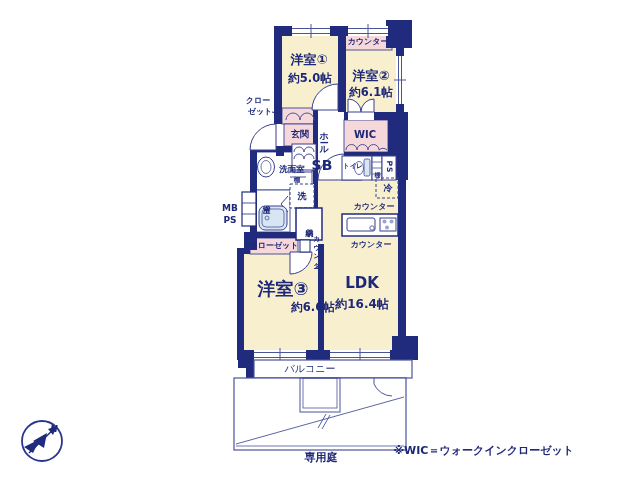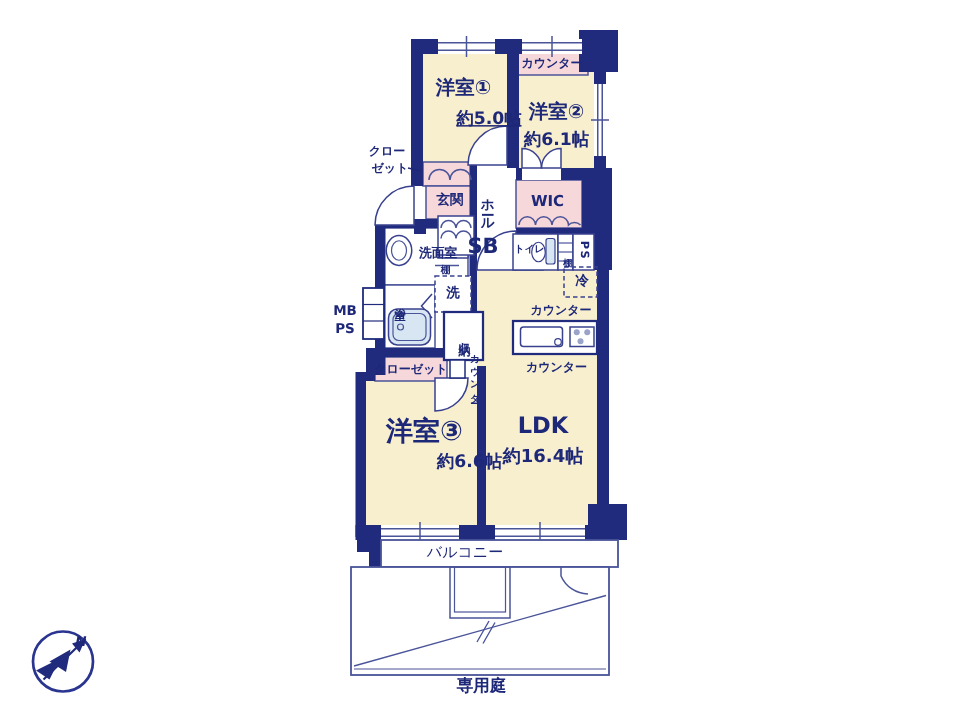--- a/index.html
+++ b/index.html
@@ -173,21 +173,21 @@
       <circle cx="42" cy="441" r="20" fill="none" stroke="#2a3590" stroke-width="1.8"></circle>
       <line x1="29" y1="453" x2="57" y2="426" stroke="#212b7d" stroke-width="1.5"></line>
       <polygon points="57,426 48,429 53,435" fill="#212b7d"></polygon>
       <polygon points="24,447 40,439 33,453" fill="#212b7d"></polygon>
       <polygon points="33,441 47,433 44,448" fill="#212b7d"></polygon>
     </g>
   </svg>
 
   <div class="lbl" style="left:368px;top:42px;font-size:8px;">カウンター</div>
   <div class="lbl" style="left:309px;top:60px;font-size:13px;">洋室①</div>
-  <div class="lbl" style="left:326px;top:79px;font-size:11.5px;text-decoration:underline;">約5.0帖</div>
+  <div class="lbl" style="left:310px;top:79px;font-size:11.5px;">約5.0帖</div>
   <div class="lbl" style="left:371px;top:76px;font-size:13px;">洋室②</div>
   <div class="lbl" style="left:371px;top:93px;font-size:11.5px;">約6.1帖</div>
   <div class="lbl" style="left:258px;top:101px;font-size:8px;text-align:center;">クロー</div>
   <div class="lbl" style="left:260px;top:112px;font-size:8px;">ゼット</div>
   <div class="lbl" style="left:300px;top:134px;font-size:9px;">玄関</div>
   <div class="lbl v" style="left:324px;top:138px;font-size:9px;">ホール</div>
   <div class="lbl" style="left:322px;top:165px;font-size:14px;">SB</div>
   <div class="lbl" style="left:365px;top:135px;font-size:10px;">WIC</div>
   <div class="lbl" style="left:292px;top:170px;font-size:8.5px;">洗面室</div>
   <div class="lbl" style="left:297px;top:181px;font-size:6.5px;">棚</div>
@@ -205,14 +205,15 @@
   <div class="lbl" style="left:230px;top:220px;font-size:9px;">PS</div>
   <div class="lbl" style="left:274px;top:246px;font-size:8px;">クローゼット</div>
   <div class="lbl" style="left:283px;top:289px;font-size:18px;">洋室③</div>
   <div class="lbl" style="left:283px;top:308px;font-size:11.5px;margin-left:30px;">約6.6帖</div>
   <div class="lbl" style="left:362px;top:284px;font-size:15px;">LDK</div>
   <div class="lbl" style="left:362px;top:305px;font-size:12px;">約16.4帖</div>
   <div class="lbl" style="left:310px;top:369px;font-size:10px;font-weight:normal;">バルコニー</div>
   <div class="lbl" style="left:321px;top:438px;font-size:11px;margin-top:20px;">専用庭</div>
 
   <div class="lbl" style="left:54px;top:429px;font-size:9px;font-style:italic;">N</div>
+  <div class="note" style="top:443px;">※WIC＝ウォークインクローゼット</div>
 
 </div>
 
 </body></html>

